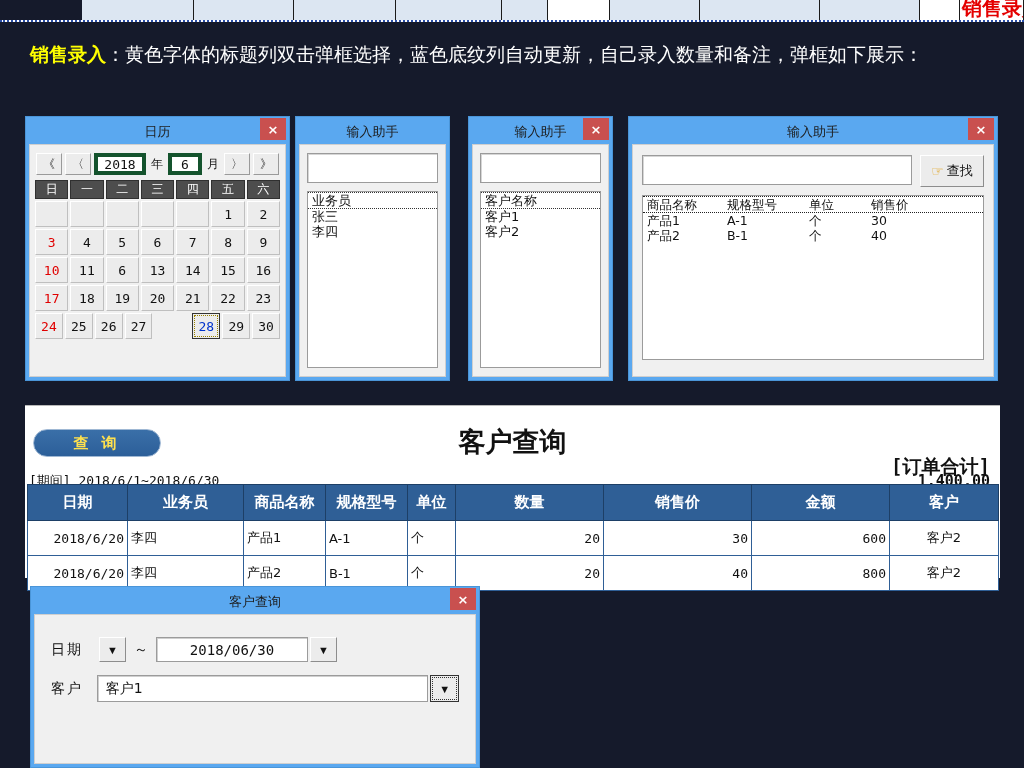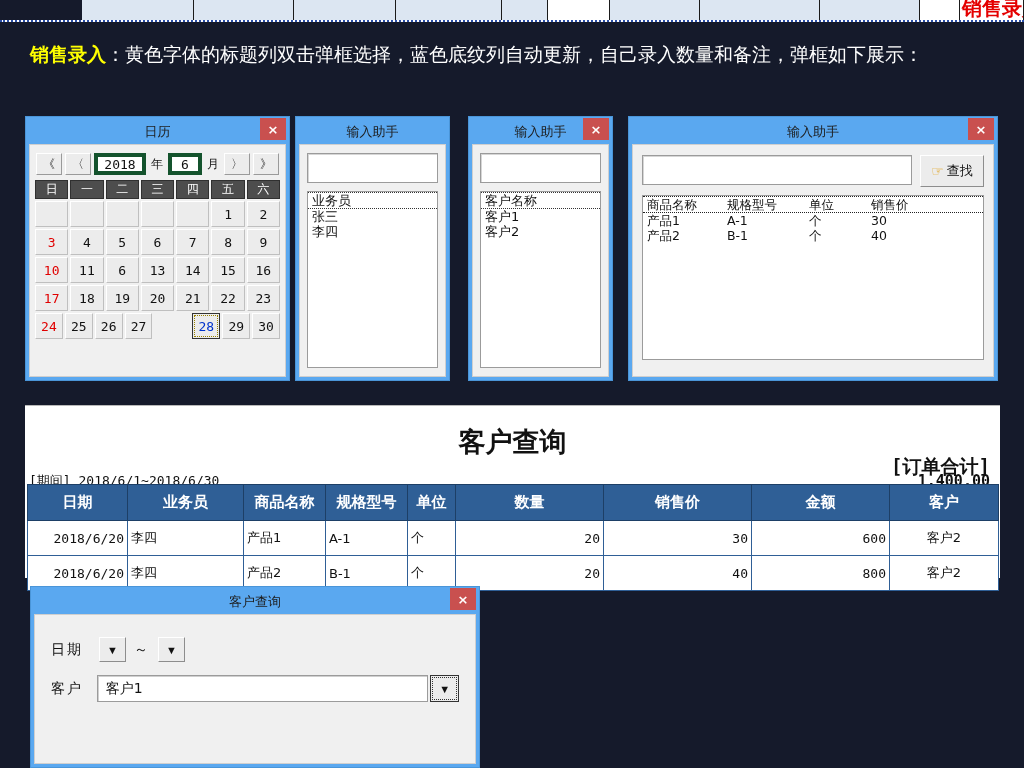--- a/index.html
+++ b/index.html
@@ -397,20 +397,21 @@
           <span class="pg-c1">产品2</span>
           <span class="pg-c2">B-1</span>
           <span class="pg-c3">个</span>
           <span class="pg-c4">40</span>
         </div>
       </div>
   </div>
 </div>
 
 <div id="report">
+  <div id="query-btn">查 询</div>
   <div id="report-title">客户查询</div>
   <div id="order-total-label">[订单合计]</div>
   <div id="order-total-value">1,400.00</div>
   <div id="period">[期间] 2018/6/1~2018/6/30</div>
   <table id="rtable">
     <colgroup>
       <col style="width:100px">
         <col style="width:116px">
         <col style="width:82px">
       <col style="width:82px">
@@ -464,20 +465,21 @@
   <div class="dlg-title">
     <span>客户查询</span>
     <div class="dlg-close">×</div>
   </div>
   <div class="dlg-body">
     <div class="cq-body">
       <div class="cq-row">
         <div class="cq-lbl">日期</div>
         <div class="cq-arrow">▼</div>
         <div class="cq-tilde">～</div>
+        <div class="cq-date">2018/06/30</div>
         <div class="cq-arrow">▼</div>
       </div>
       <div class="cq-row">
         <div class="cq-lbl">客户</div>
         <div class="cq-cust">客户1</div>
         <div class="cq-arrow focus">▼</div>
       </div>
     </div>
   </div>
 </div>

